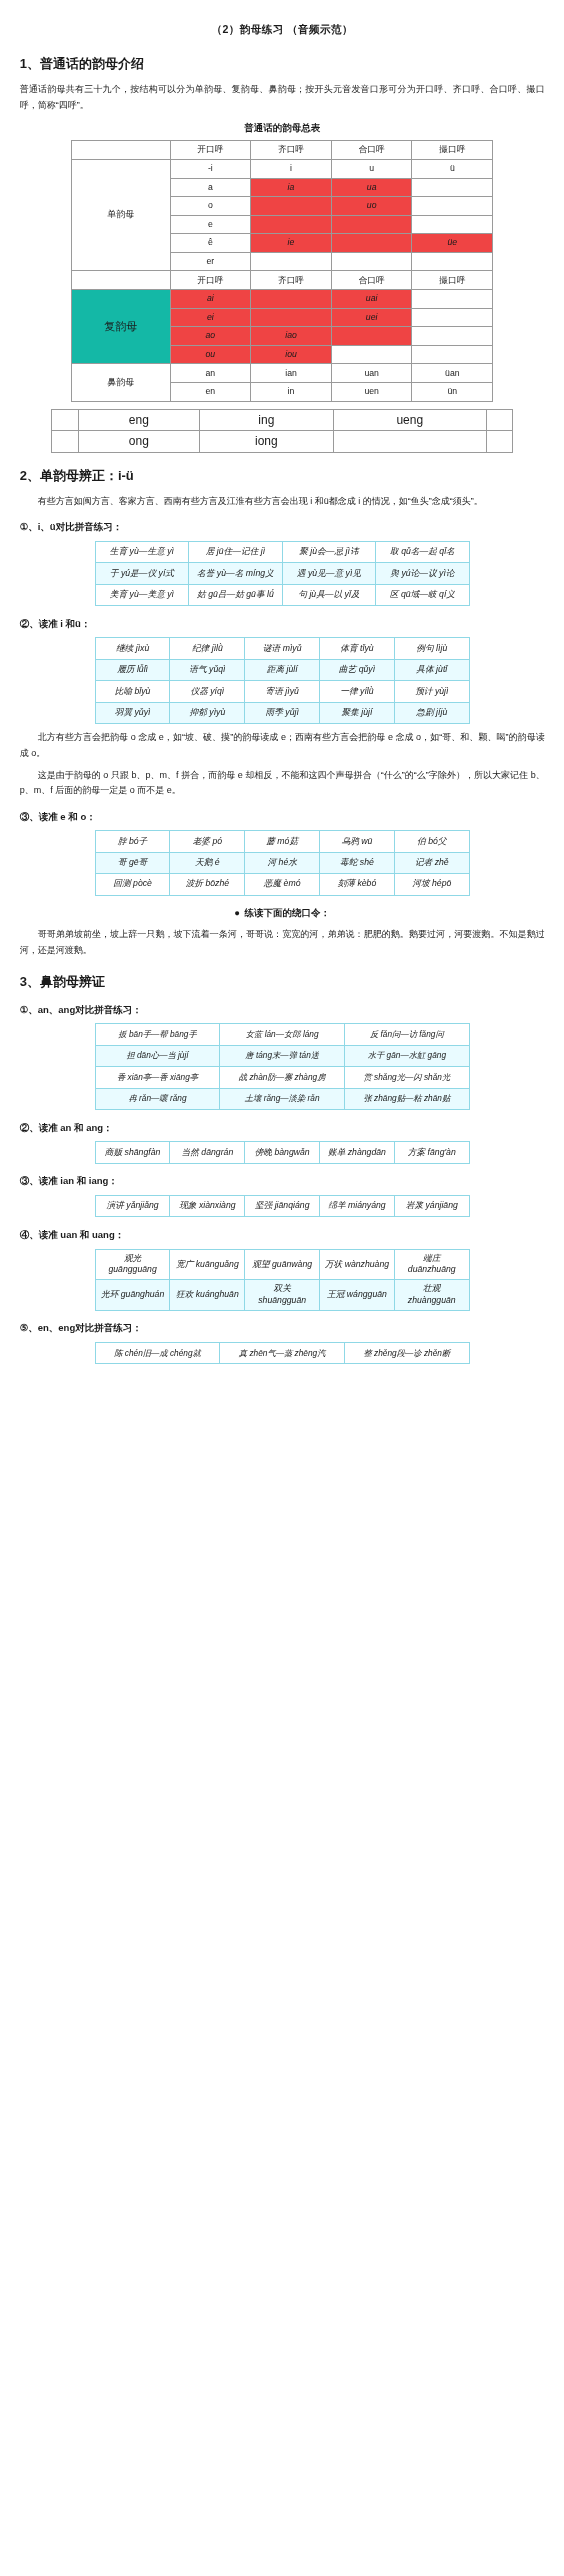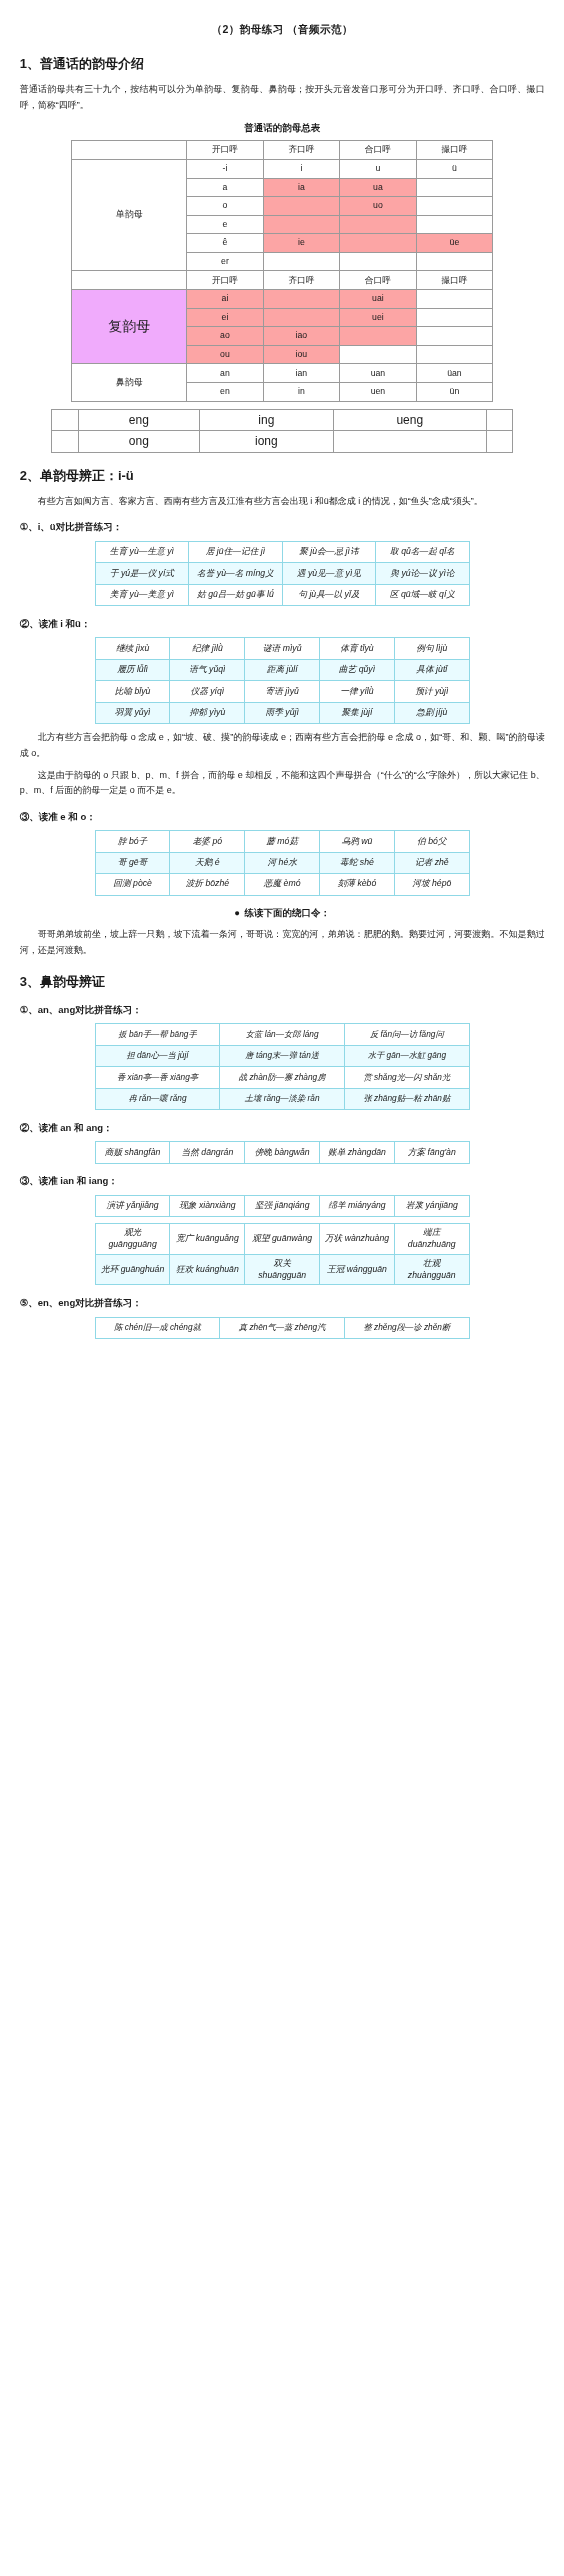--- a/index.html
+++ b/index.html
@@ -54,22 +54,22 @@
     text-align:center;
     vertical-align:middle;
     padding:0.8px 2.3px;
     font-weight:normal;
   }
   td.vcap{
     font-weight:bold;
     font-size:9px;
   }
   td.hdr{font-weight:normal;}
-  .cyan{background:#fca5a5;}
-  .cyan-cap{background:#f0abfc;font-weight:bold;font-size:14px;}
+  .cyan{background:#ef4444;font-style:italic;}
+  .cyan-cap{background:#14b8a6;font-weight:bold;font-size:11px;}
   .tbl-title{
     text-align:center;
     font-weight:bold;
     font-size:9.5px;
     margin:7.6px 0 1.5px 0;
   }
   table.vtable2{
     border-collapse:collapse;
     width:462px;
     margin:1.5px auto 10.6px auto;
@@ -372,20 +372,21 @@
         <tr>
       <td>演讲 yǎnjiǎng</td>
       <td>现象 xiànxiàng</td>
       <td>坚强 jiānqiáng</td>
       <td>绵羊 miányáng</td>
       <td>岩浆 yánjiāng</td>
     </tr>
   </tbody>
     </table>
 
+  <h3 class="sub">④、读准 uan 和 uang：</h3>
   <table class="ptable">
     <tbody>
         <tr>
       <td>观光 guāngguāng</td>
       <td>宽广 kuānguǎng</td>
       <td>观望 guānwàng</td>
       <td>万状 wànzhuàng</td>
       <td>端庄 duānzhuāng</td>
     </tr>
     <tr>

